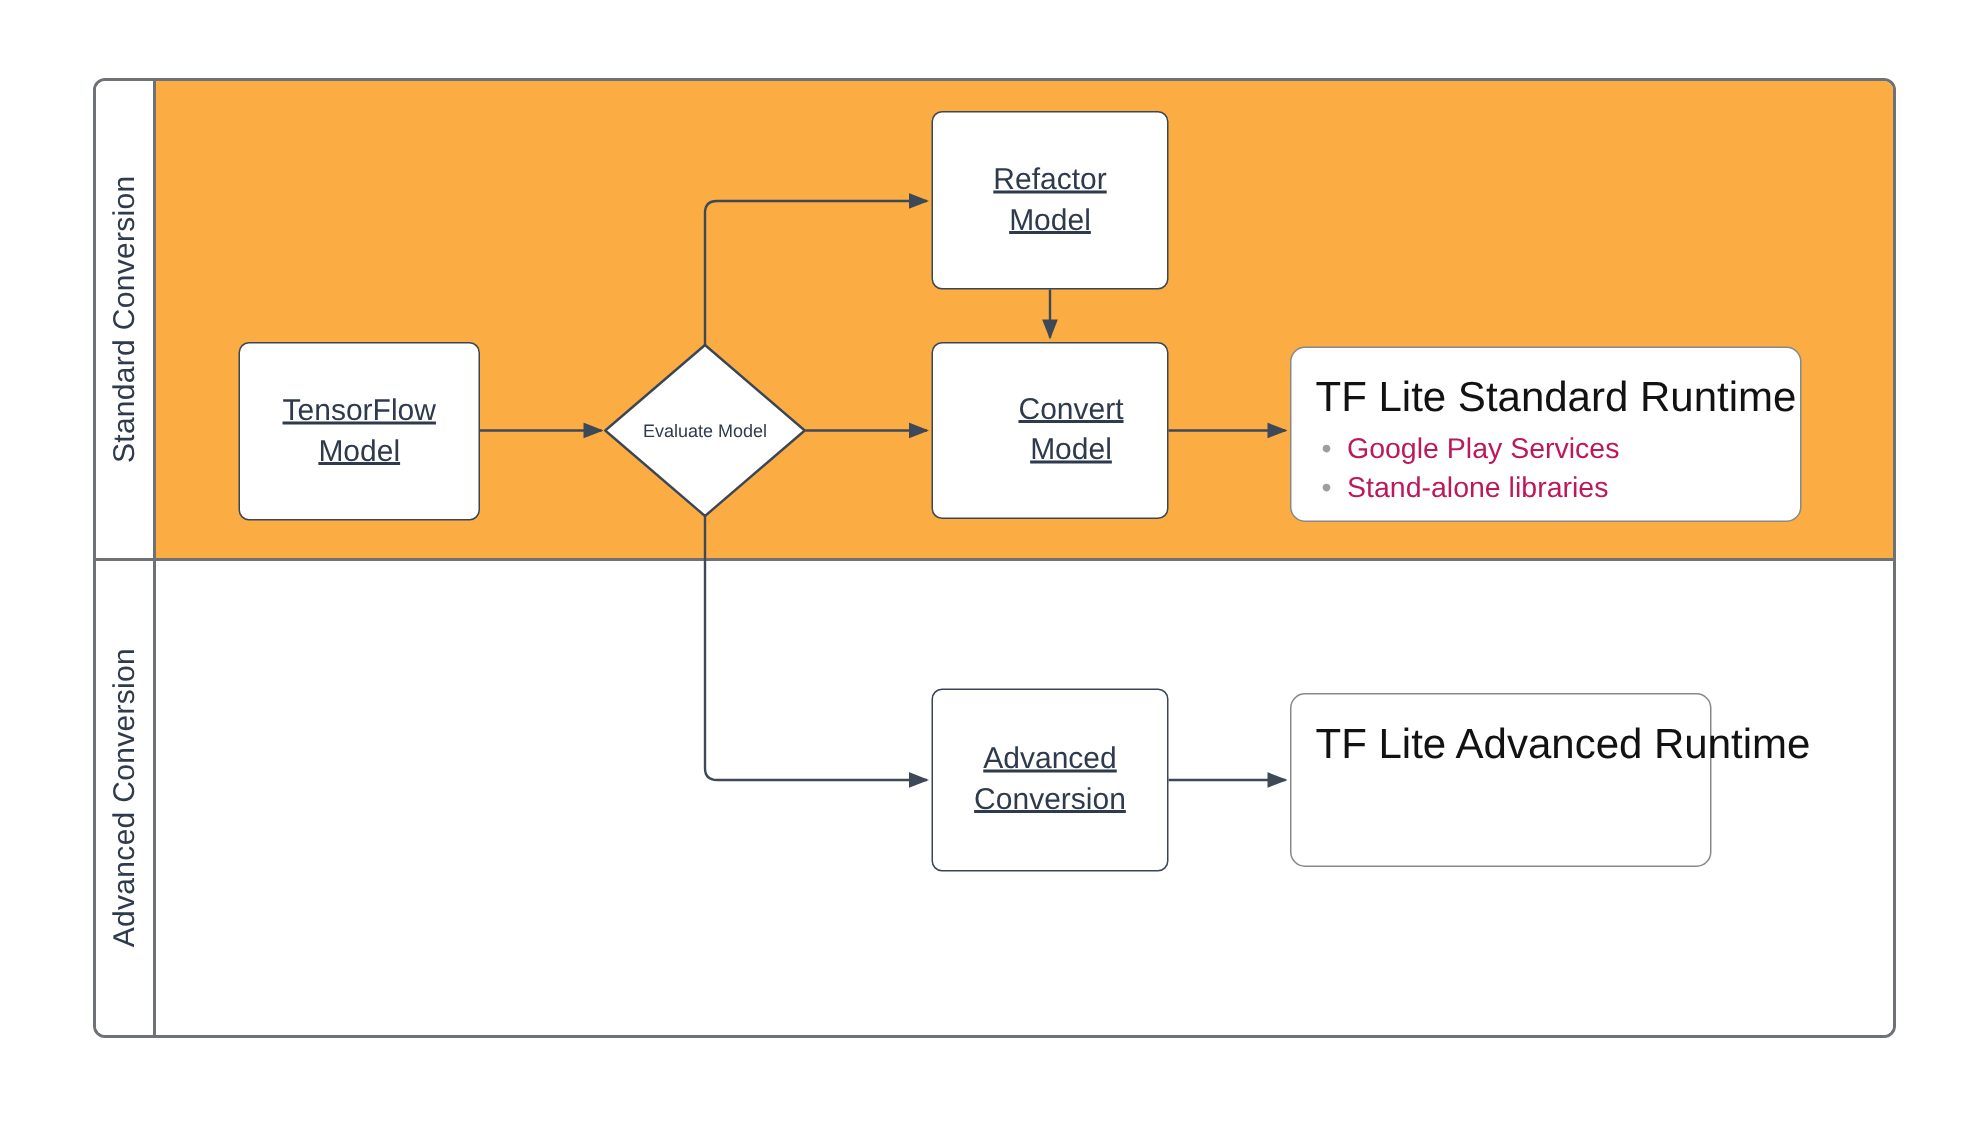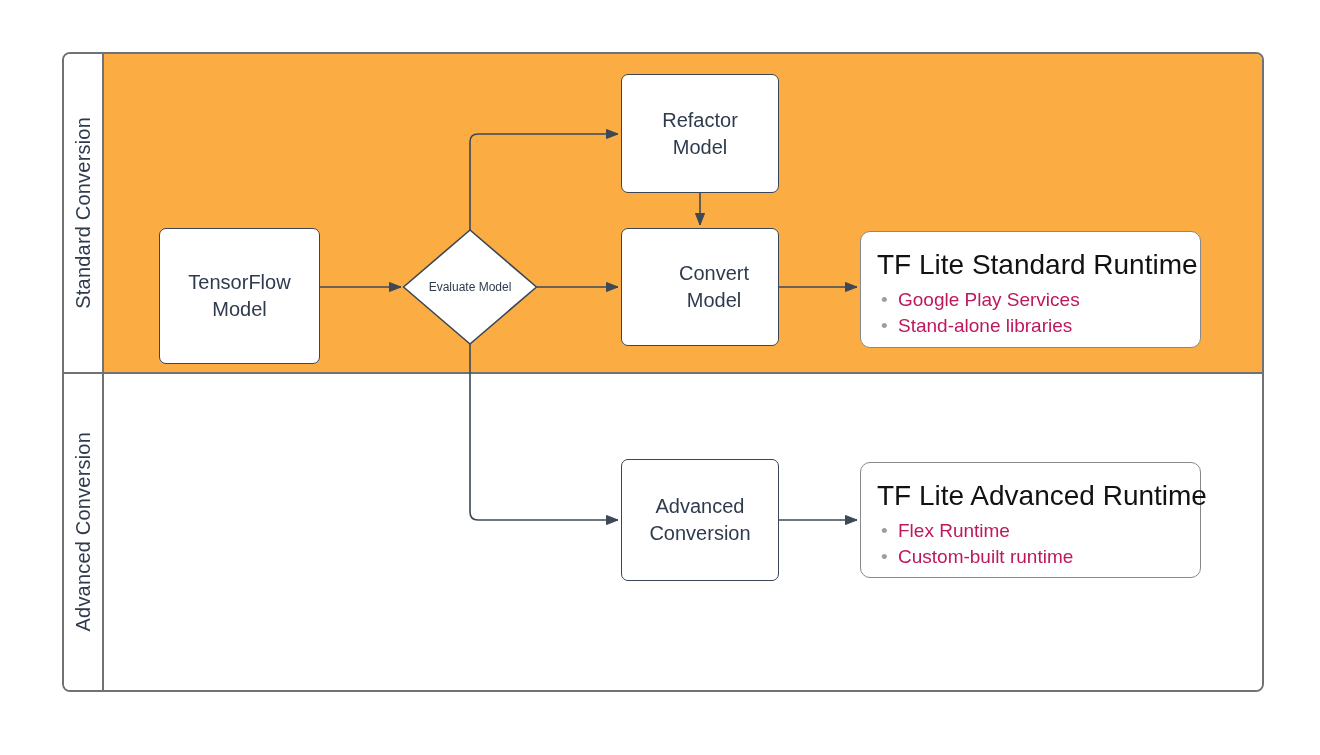--- a/index.html
+++ b/index.html
@@ -75,21 +75,21 @@
     text-align: center;
   }
   .process {
     background: #ffffff;
     border: 1.5px solid #3A4656;
     border-radius: 7px;
     color: #2F3B4D;
     font-size: 20px;
     line-height: 1.35;
   }
-  .process .node-label { max-width: 122px; }
+  .process .node-label { max-width: 122px; text-decoration: underline; }
   .diamond-label-holder {
     background: transparent;
     color: #2F3B4D;
     font-size: 12px;
     line-height: 1.35;
   }
   .diamond-label-holder .node-label { max-width: 100px; }
 
   .runtime {
     background: #ffffff;
@@ -120,27 +120,27 @@
     white-space: nowrap;
   }
   .runtime-bullets li::before {
     content: "\2022";
     position: absolute;
     left: 4px;
     color: #9E9E9E;
   }
 
   
-  #node-tensorflow  { left: 159px; top: 228px; width: 161px; height: 136px; }
+  #node-tensorflow  { left: 159px; top: 228px; width: 161px; height: 119px; }
   #node-refactor    { left: 621px; top: 74px;  width: 158px; height: 119px; }
   #node-convert     { left: 621px; top: 228px; width: 158px; height: 118px; padding-left: 28px; }
   #node-advconv     { left: 621px; top: 459px; width: 158px; height: 122px; }
   #node-evaluate    { left: 403px; top: 230px; width: 134px; height: 114px; }
   #node-std-runtime { left: 860px; top: 231px; width: 341px; height: 117px; }
-  #node-adv-runtime { left: 860px; top: 462px; width: 341px; height: 116px; }
+  #node-adv-runtime { left: 860px; top: 462px; width: 281px; height: 116px; }
 </style>
 </head>
 <body>
 
 <div class="canvas">
 
   <div class="pool">
     <div class="lane">
       <div class="lane-label-cell">
         <span class="lane-label">Standard Conversion</span>
@@ -196,19 +196,15 @@
   <div id="node-std-runtime" class="node runtime">
     <div class="runtime-title">TF Lite Standard Runtime</div>
     <ul class="runtime-bullets">
       <li>Google Play Services</li>
       <li>Stand-alone libraries</li>
     </ul>
   </div>
 
   <div id="node-adv-runtime" class="node runtime">
     <div class="runtime-title">TF Lite Advanced Runtime</div>
-    <ul class="runtime-bullets">
-      <li>Flex Runtime</li>
-      <li>Custom-built runtime</li>
-    </ul>
   </div>
 
 </div>
 
 </body></html>

